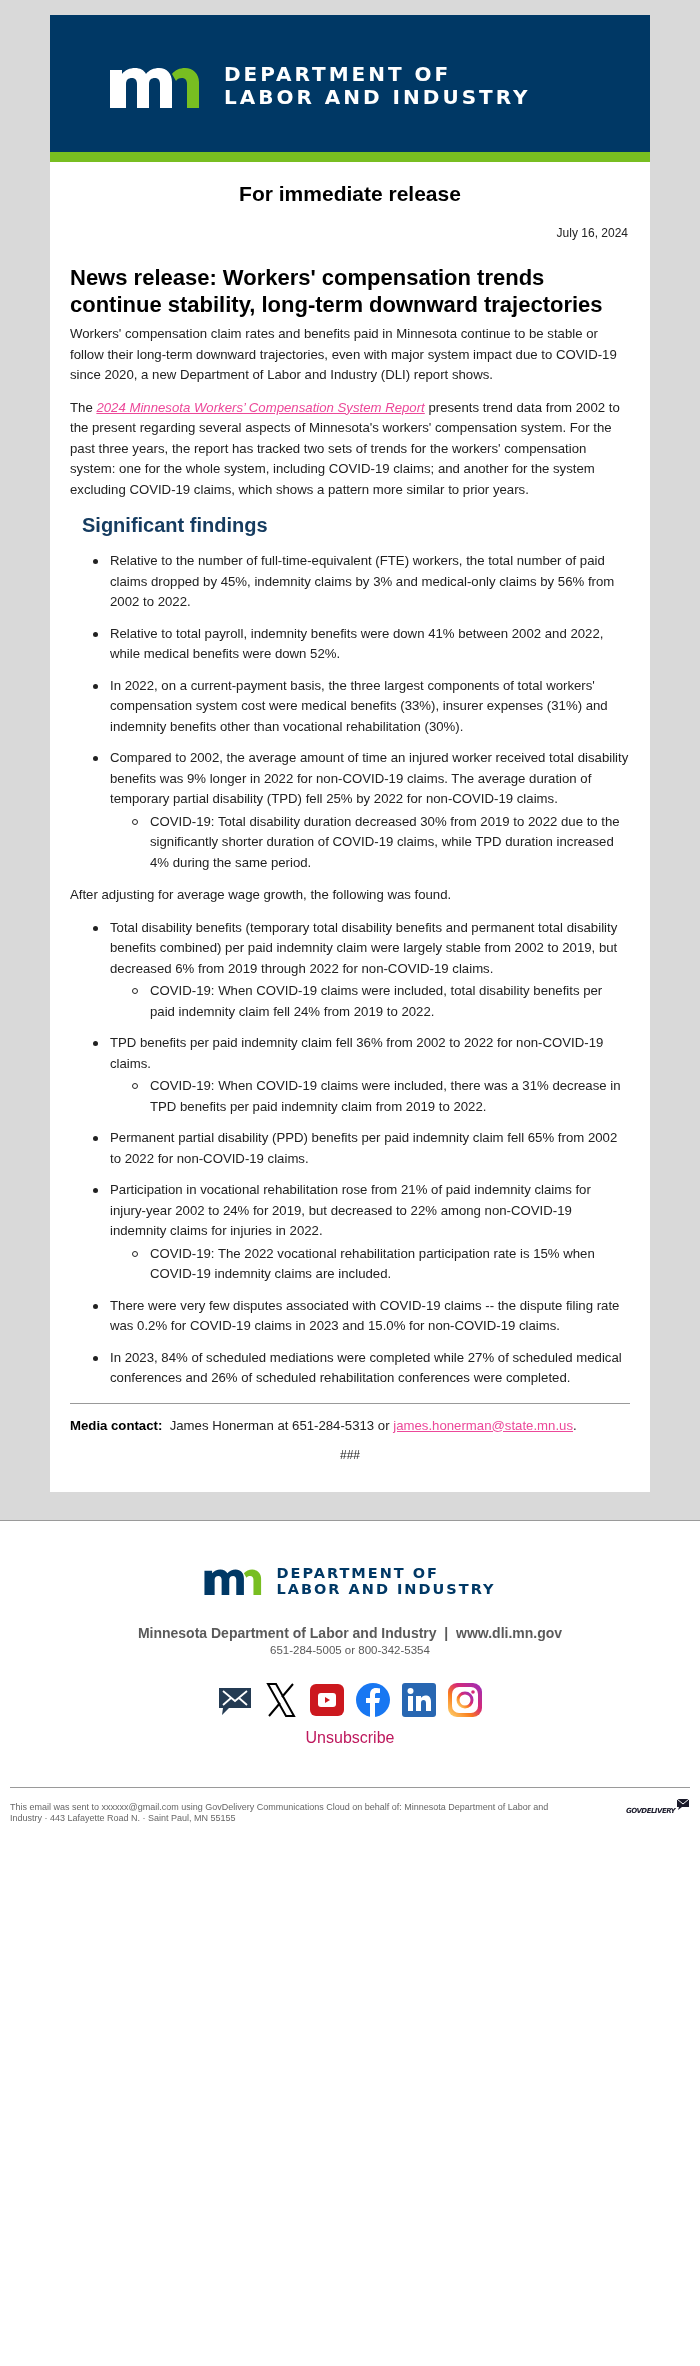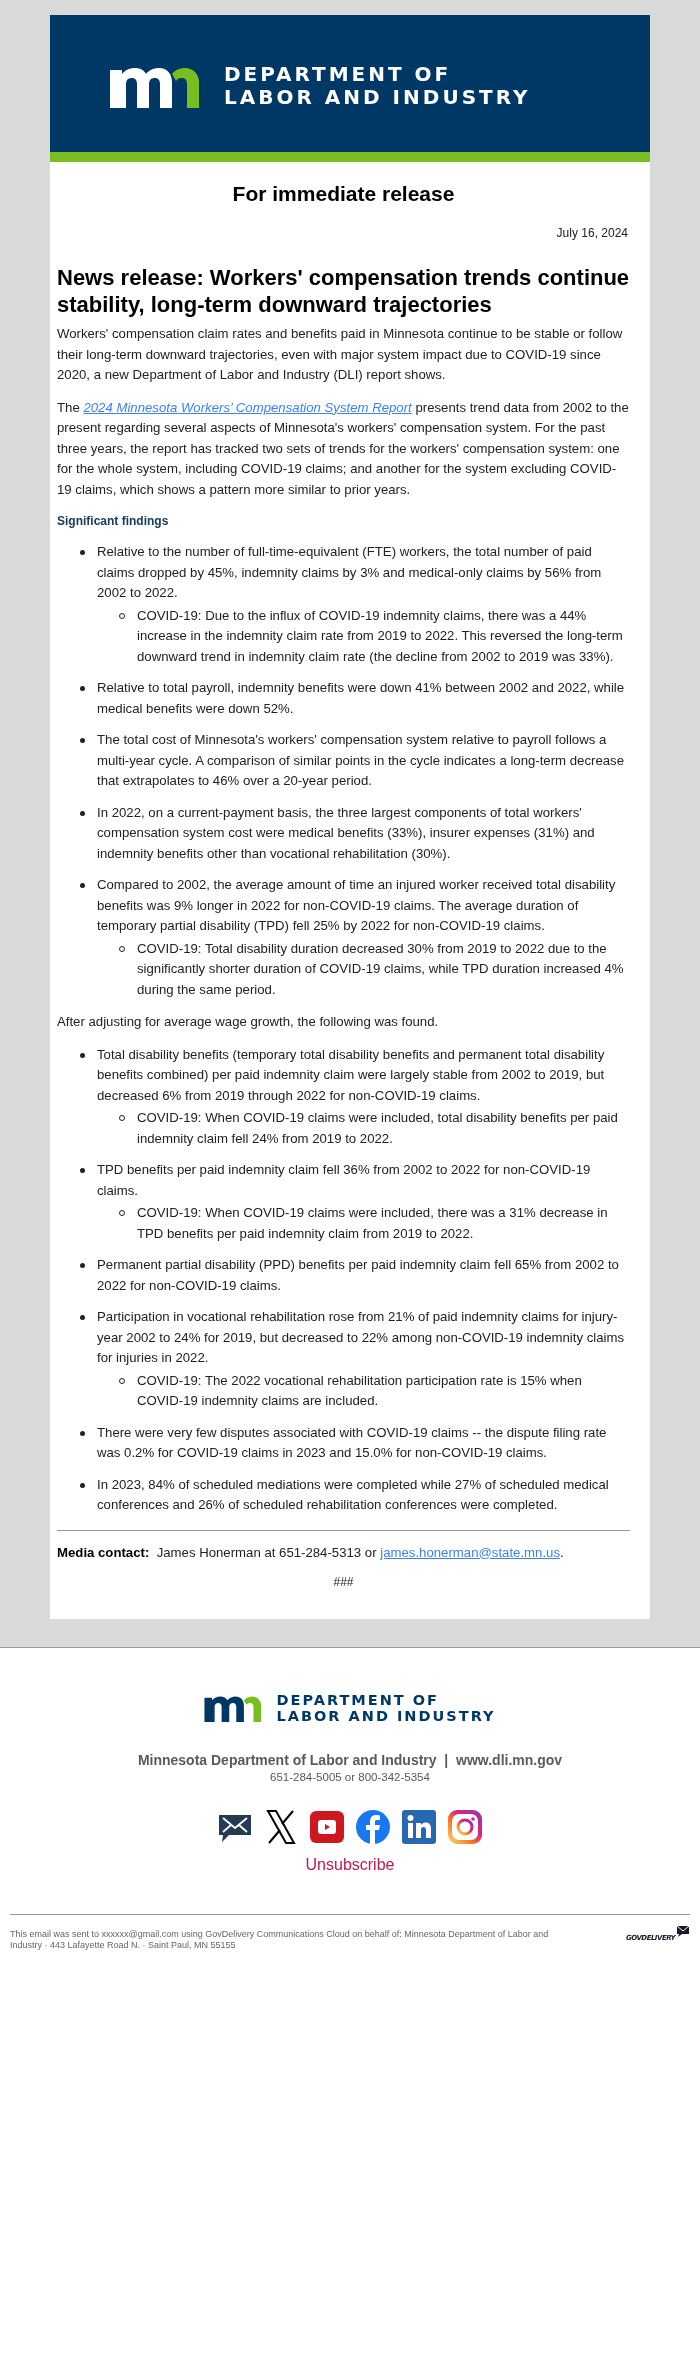--- a/index.html
+++ b/index.html
@@ -9,28 +9,28 @@
   .outer { background: #d9d9d9; padding: 15px 50px 28px 50px; }
   .card { background: #ffffff; width: 600px; }
 
   .hero { background: #003865; height: 137px; position: relative; }
   .hero-logo { position: absolute; left: 60px; top: 48px; display: flex; align-items: center; }
   .mn-mark { display: flex; align-items: flex-end; height: 44px; }
   .mn-mark svg { display: block; }
   .hero-text { margin-left: 18px; color: #ffffff; font-family: "DejaVu Sans", sans-serif; font-weight: bold; letter-spacing: 3px; line-height: 23px; font-size: 20px; }
   .green-bar { height: 10px; background: #78be21; }
 
-  .content { padding: 0 20px 30px 7px; font-family: "Liberation Sans", sans-serif; color: #222; }
+  .content { padding: 0 20px 30px 20px; font-family: "Liberation Sans", sans-serif; color: #222; }
   .for-release { text-align: center; font-weight: bold; font-size: 21px; color: #000; padding-top: 20px; height: 62px; }
   .date { text-align: right; font-size: 12px; color: #222; padding-right: 2px; height: 40px; padding-top: 2px; }
   .headline { font-size: 22px; font-weight: bold; color: #000; line-height: 27px; margin-bottom: 6px; }
   p.body { font-size: 13.2px; line-height: 20.5px; margin-bottom: 12px; color: #222; }
-  a.link { color: #3b82f6; text-decoration: underline; }
+  a.link { color: #ec4899; text-decoration: underline; }
   a.link.italic { font-style: italic; }
-  .section-heading { color: #163c60; font-size: 12px; font-weight: bold; margin: 14px 0 14px 0; }
+  .section-heading { color: #163c60; font-size: 20px; font-weight: bold; margin: 14px 0 14px 12px; }
 
   ul.findings { list-style: none; padding-left: 40px; margin-bottom: 12px; }
   ul.findings > li { position: relative; font-size: 13.2px; line-height: 20.5px; margin-bottom: 11px; }
   ul.findings > li::before { content: ""; position: absolute; left: -17px; top: 8px; width: 5px; height: 5px; background: #222; border-radius: 50%; }
   ul.sub { list-style: none; padding-left: 40px; margin-top: 2px; }
   ul.sub > li { position: relative; font-size: 13.2px; line-height: 20.5px; margin-bottom: 10px; }
   ul.sub > li:last-child { margin-bottom: 0; }
   ul.sub > li::before { content: ""; position: absolute; left: -18px; top: 7px; width: 4px; height: 4px; border: 1px solid #222; border-radius: 50%; }
 
   hr.divider { border: none; border-top: 1px solid #999; margin: 14px 0 12px 0; }
@@ -82,26 +82,22 @@
       <div class="date">July 16, 2024</div>
       <h1 class="headline">News release:  Workers' compensation trends continue stability, long-term downward trajectories</h1>
 
       <p class="body">Workers' compensation claim rates and benefits paid in Minnesota continue to be stable or follow their long-term downward trajectories, even with major system impact due to COVID-19 since 2020, a new Department of Labor and Industry (DLI) report shows.</p>
       <p class="body"><span>The </span><a class="link italic" href="#">2024 Minnesota Workers’ Compensation System Report</a><span> presents trend data from 2002 to the present regarding several aspects of Minnesota's workers' compensation system. For the past three years, the report has tracked two sets of trends for the workers' compensation system:  one for the whole system, including COVID-19 claims; and another for the system excluding COVID-19 claims, which shows a pattern more similar to prior years.</span></p>
 
       <h2 class="section-heading">Significant findings</h2>
 
       <ul class="findings">
         <li><span>Relative to the number of full-time-equivalent (FTE) workers, the total number of paid claims dropped by 45%, indemnity claims by 3% and medical-only claims by 56% from 2002 to 2022.</span>
-          <ul class="sub">
-            <li>COVID-19:  Due to the influx of COVID-19 indemnity claims, there was a 44% increase in the indemnity claim rate from 2019 to 2022. This reversed the long-term downward trend in indemnity claim rate (the decline from 2002 to 2019 was 33%).</li>
-          </ul>
         </li>
         <li>Relative to total payroll, indemnity benefits were down 41% between 2002 and 2022, while medical benefits were down 52%.</li>
-        <li>The total cost of Minnesota's workers' compensation system relative to payroll follows a multi-year cycle. A comparison of similar points in the cycle indicates a long-term decrease that extrapolates to 46% over a 20-year period.</li>
         <li>In 2022, on a current-payment basis, the three largest components of total workers' compensation system cost were medical benefits (33%), insurer expenses (31%) and indemnity benefits other than vocational rehabilitation (30%).</li>
         <li><span>Compared to 2002, the average amount of time an injured worker received total disability benefits was 9% longer in 2022 for non-COVID-19 claims. The average duration of temporary partial disability (TPD) fell 25% by 2022 for non-COVID-19 claims.</span>
           <ul class="sub">
             <li>COVID-19:  Total disability duration decreased 30% from 2019 to 2022 due to the significantly shorter duration of COVID-19 claims, while TPD duration increased 4% during the same period.</li>
           </ul>
         </li>
       </ul>
 
       <p class="body">After adjusting for average wage growth, the following was found.</p>
 

